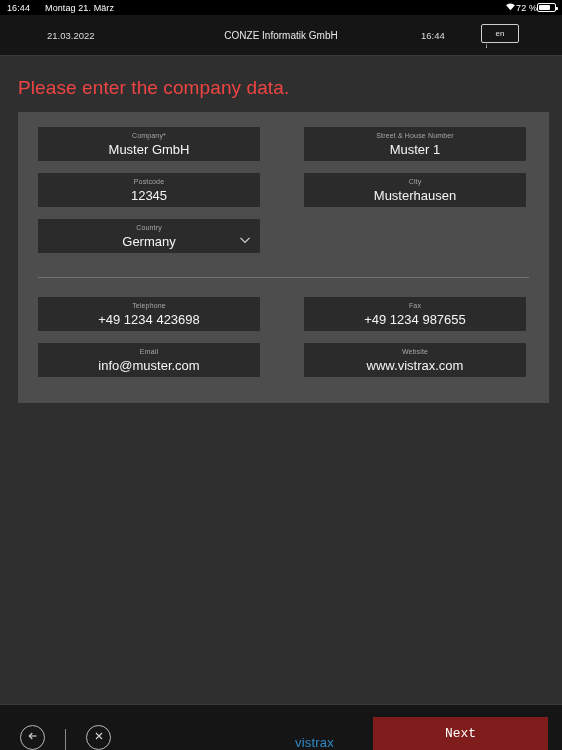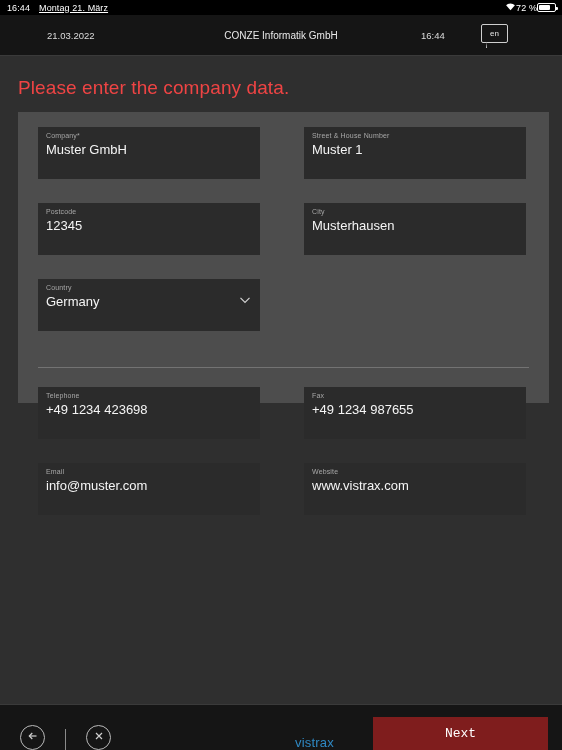--- a/index.html
+++ b/index.html
@@ -22,21 +22,21 @@
     height: 15px;
     background: #000;
     display: flex;
     align-items: center;
     padding: 0 6px 0 7px;
     color: #ffffff;
     font-size: 9px;
     letter-spacing: 0.1px;
   }
   .sb-time { font-size: 9px; }
-  .sb-date { font-size: 9px; margin-left: 9px; text-decoration: underline; }
+  .sb-date { font-size: 9px; margin-left: 15px; }
   .sb-right {
     margin-left: auto;
     display: flex;
     align-items: center;
     gap: 0;
   }
   .sb-pct { font-size: 9px; }
   .wifi-icon { display: block; }
   .batt {
     width: 19px;
@@ -91,21 +91,21 @@
   .hdr-time {
     position: absolute;
     left: 421px;
     font-size: 9.5px;
     color: #dcdcdc;
   }
   .lang-badge {
     position: absolute;
     left: 481px;
     top: 9px;
-    width: 27px;
+    width: 38px;
     height: 19px;
     border: 1.3px solid #cfcfcf;
     border-radius: 2px;
     display: flex;
     align-items: center;
     justify-content: center;
     font-size: 8px;
     color: #e6e6e6;
     cursor: pointer;
   }
@@ -152,25 +152,26 @@
     padding: 15px 20px 0 20px;
   }
   .row {
     display: flex;
     gap: 44px;
   }
   .col { width: 222px; }
 
   .field {
     background: #2b2b2b;
-    height: 52px;
+    height: 34px;
     padding: 4px 8px 0 8px;
-    margin-bottom: 24px;
+    margin-bottom: 12px;
     position: relative;
     cursor: text;
+    text-align: center;
   }
   .field-label {
     font-size: 7px;
     color: #a7a7a7;
     line-height: 9px;
     letter-spacing: 0.15px;
   }
   .field-value {
     font-size: 13px;
     color: #f5f5f5;

